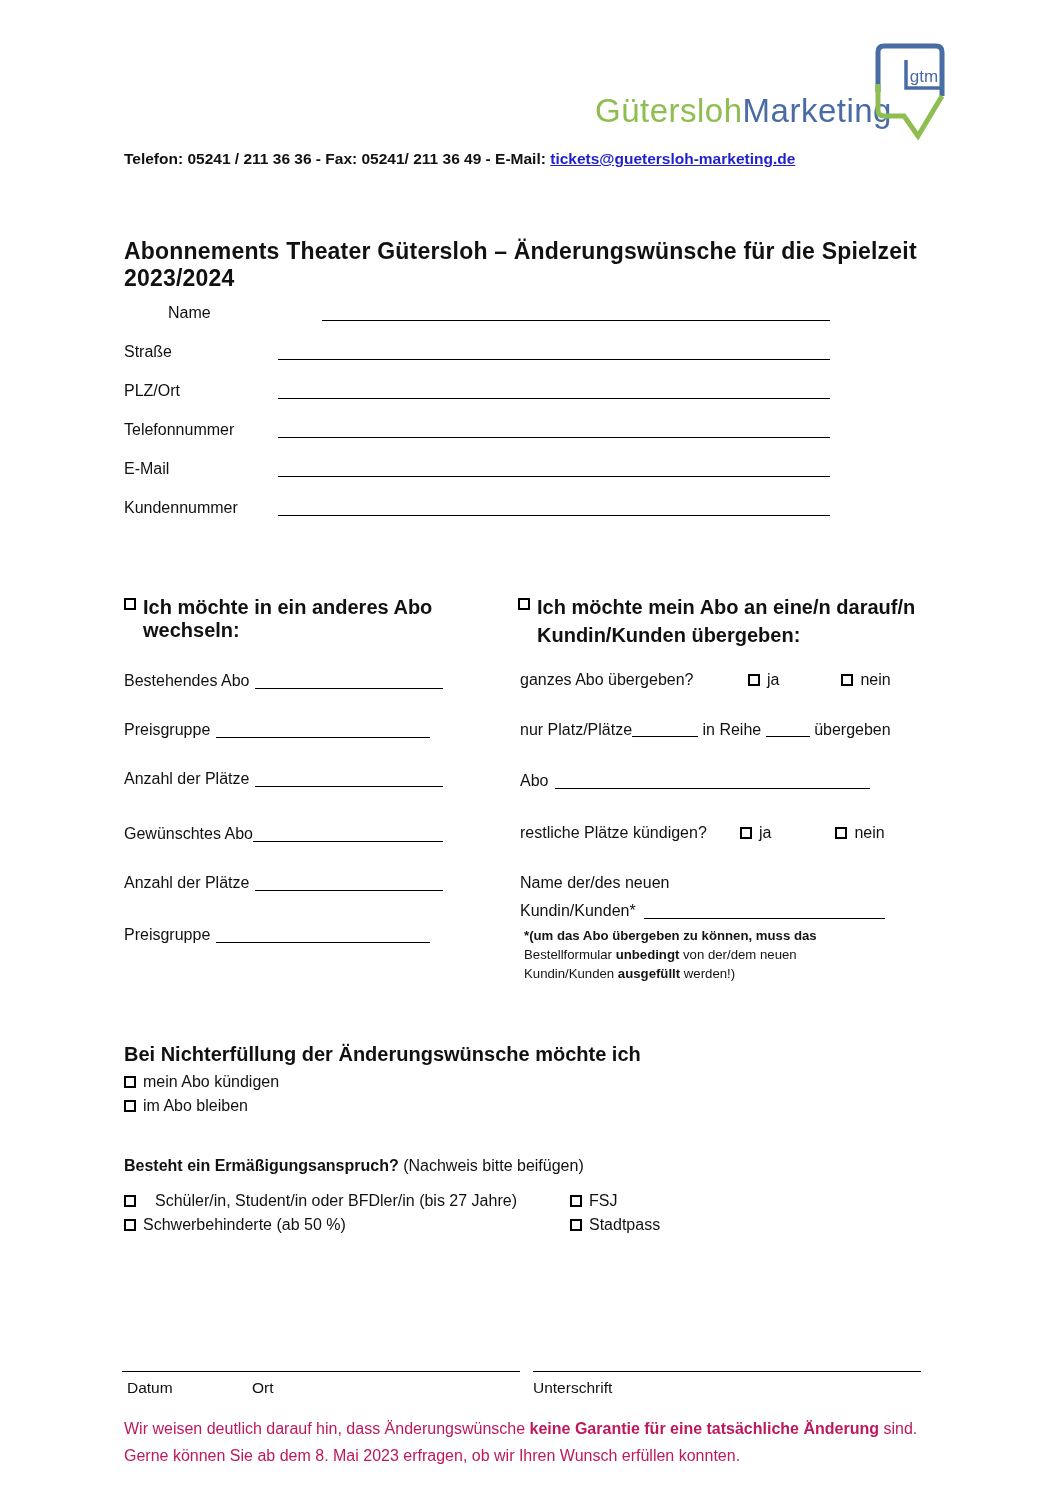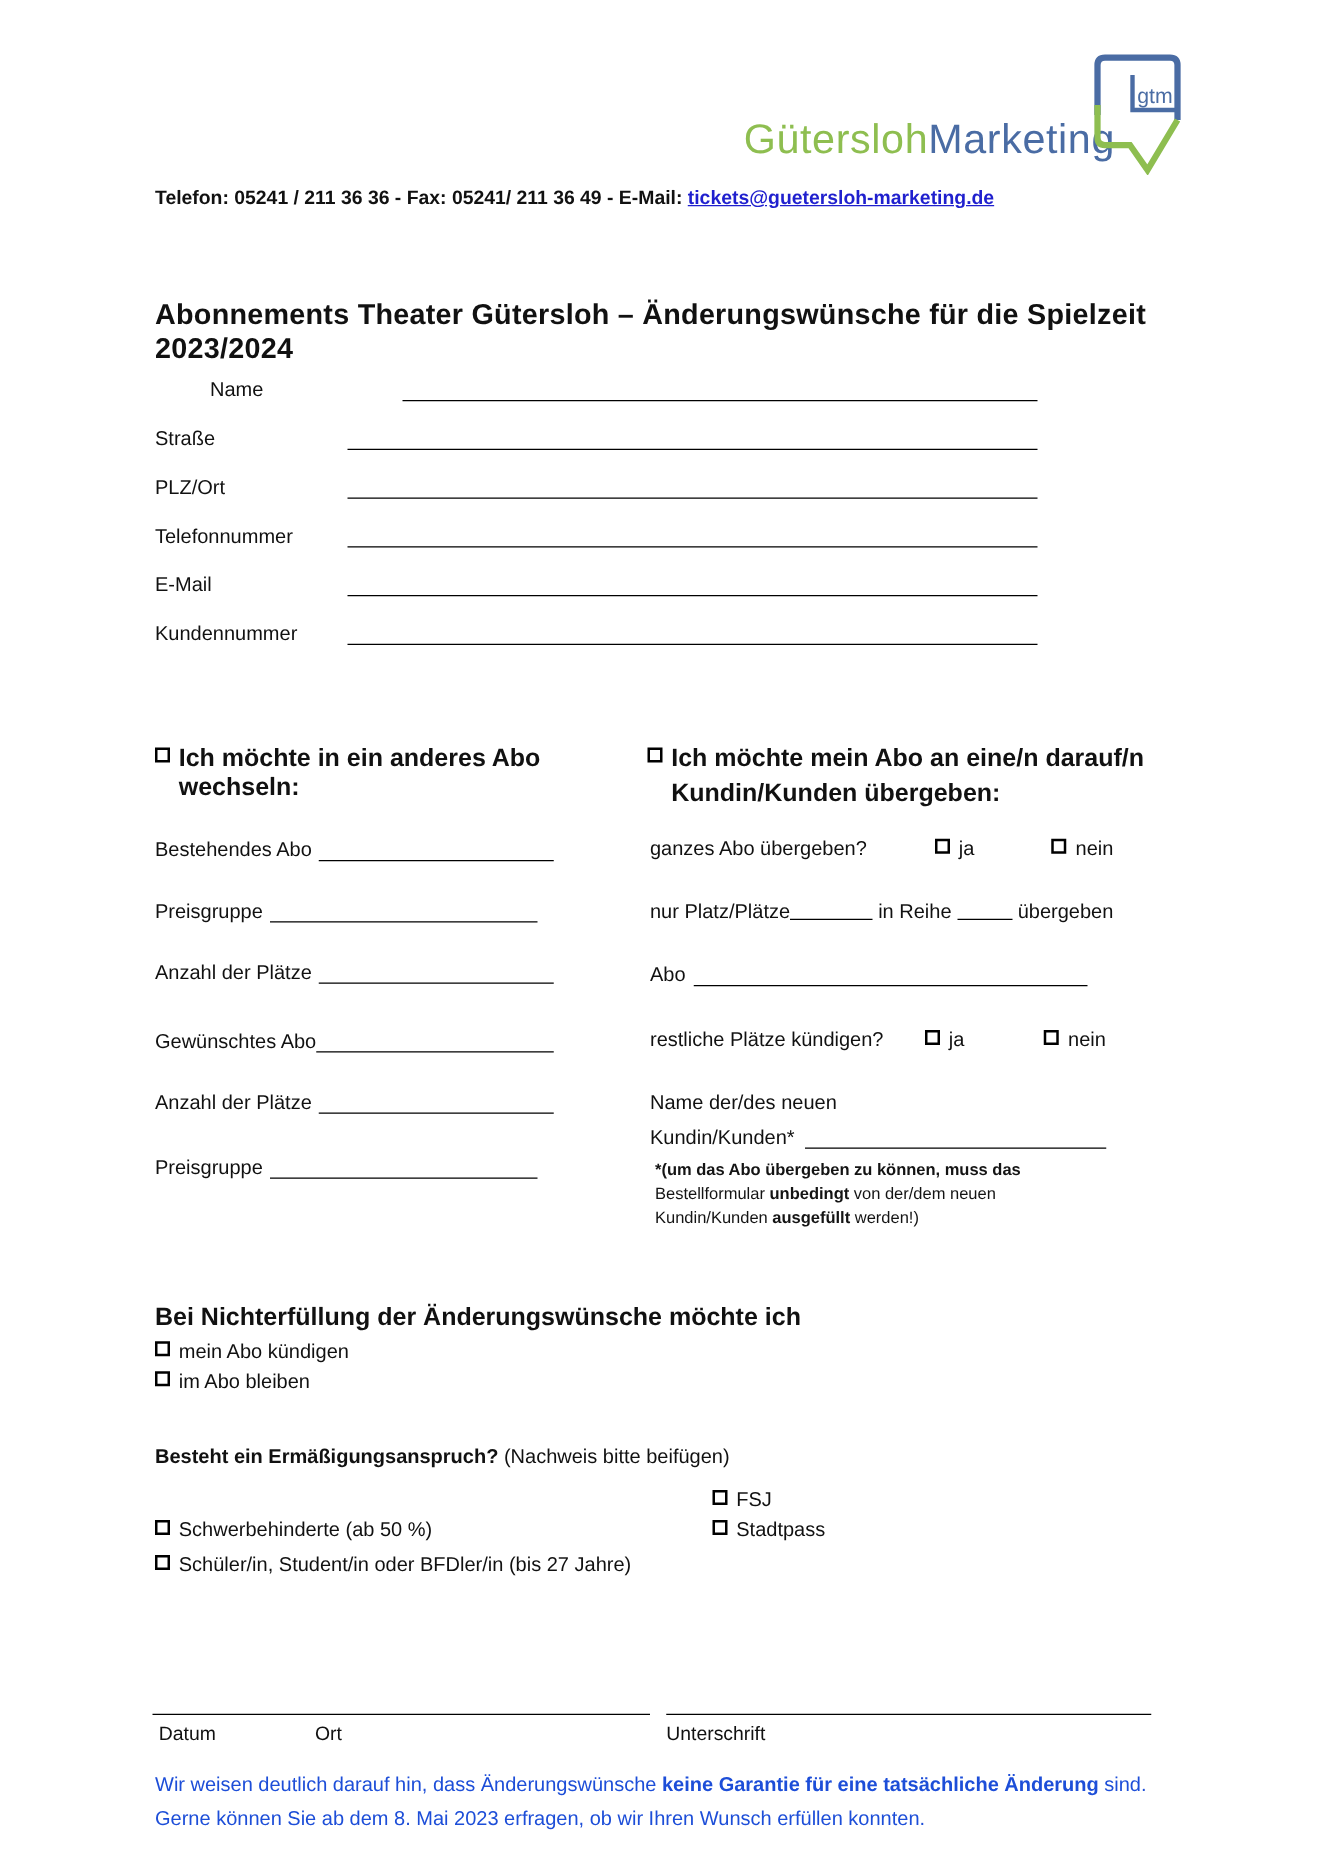--- a/index.html
+++ b/index.html
@@ -9,29 +9,29 @@
   .txt{font-size:16px;line-height:1.25;}
   .b{font-weight:bold;}
   
   .frow{display:flex;align-items:flex-end;}
   .frow .lbl{flex:0 0 auto;font-size:16px;line-height:1.2;}
   .frow .line{flex:1 1 auto;height:0;border-bottom:1.6px solid #000;margin-bottom:1px;}
   .bl{display:inline-block;border-bottom:1.6px solid #000;height:12px;vertical-align:-2px;}
   
   .cb{display:inline-block;width:12px;height:12px;border:2.2px solid #000;box-sizing:border-box;
       margin-right:7px;flex:0 0 auto;vertical-align:-1px;background:#fff;}
-  .cbrow{display:flex;font-size:16px;}
+  .cbrow{display:flex;align-items:center;font-size:16px;}
   .hdr{font-weight:bold;font-size:20px;}
   .logo-text{font-size:33px;letter-spacing:0.5px;font-weight:400;}
   .contact{font-size:15.5px;}
   .title{font-size:23px;font-weight:bold;letter-spacing:0.2px;}
   .foot{font-size:13.2px;line-height:1.45;color:#141414;}
   .sigline{height:0;border-top:1.6px solid #000;}
   .siglabel{font-size:15.5px;}
-  .closing{font-size:16px;line-height:27px;color:#1d4ed8;}
+  .closing{font-size:16px;line-height:27px;color:#be185d;}
   a.email{text-decoration:underline;}
 </style>
 </head>
 <body>
 
 <div class="page">
 
   <div class="abs" style="left:595px;top:92px;">
     <span class="logo-text">
       <span style="color:#8EBE50;">Gütersloh</span><span style="color:#4A6CA4;">Marketing</span>
@@ -168,21 +168,21 @@
     <span>mein Abo kündigen</span>
   </div>
   <div class="abs cbrow" style="left:124px;top:1097px;">
     <span class="cb"></span>
     <span>im Abo bleiben</span>
   </div>
 
   <div class="abs txt" style="left:124px;top:1156px;">
     <span class="b">Besteht ein Ermäßigungsanspruch?</span><span> (Nachweis bitte beifügen)</span>
   </div>
-  <div class="abs cbrow" style="left:124px;top:1244px;">
+  <div class="abs cbrow" style="left:124px;top:1192px;gap:12px;">
     <span class="cb"></span>
     <span>Schüler/in, Student/in oder BFDler/in (bis 27 Jahre)</span>
   </div>
   <div class="abs cbrow" style="left:124px;top:1216px;">
     <span class="cb"></span>
     <span>Schwerbehinderte (ab 50 %)</span>
   </div>
   <div class="abs cbrow" style="left:570px;top:1192px;">
     <span class="cb"></span>
     <span>FSJ</span>

